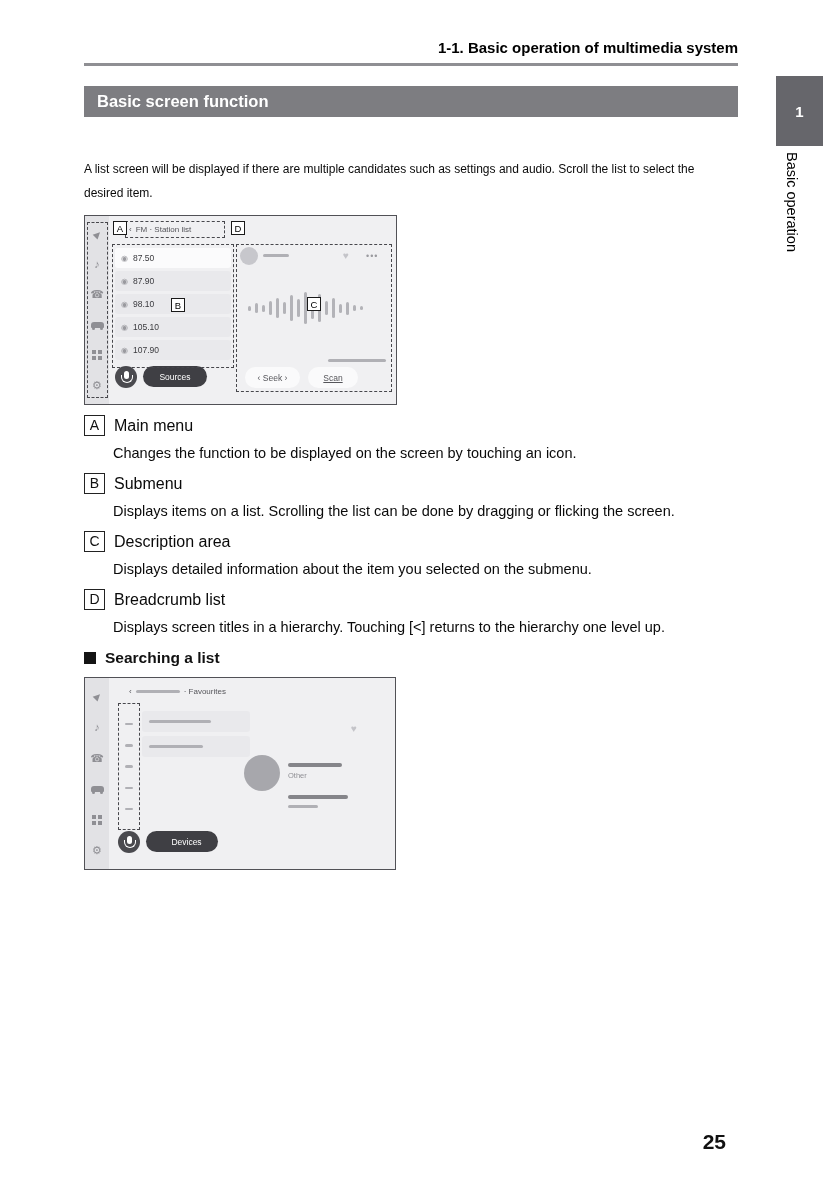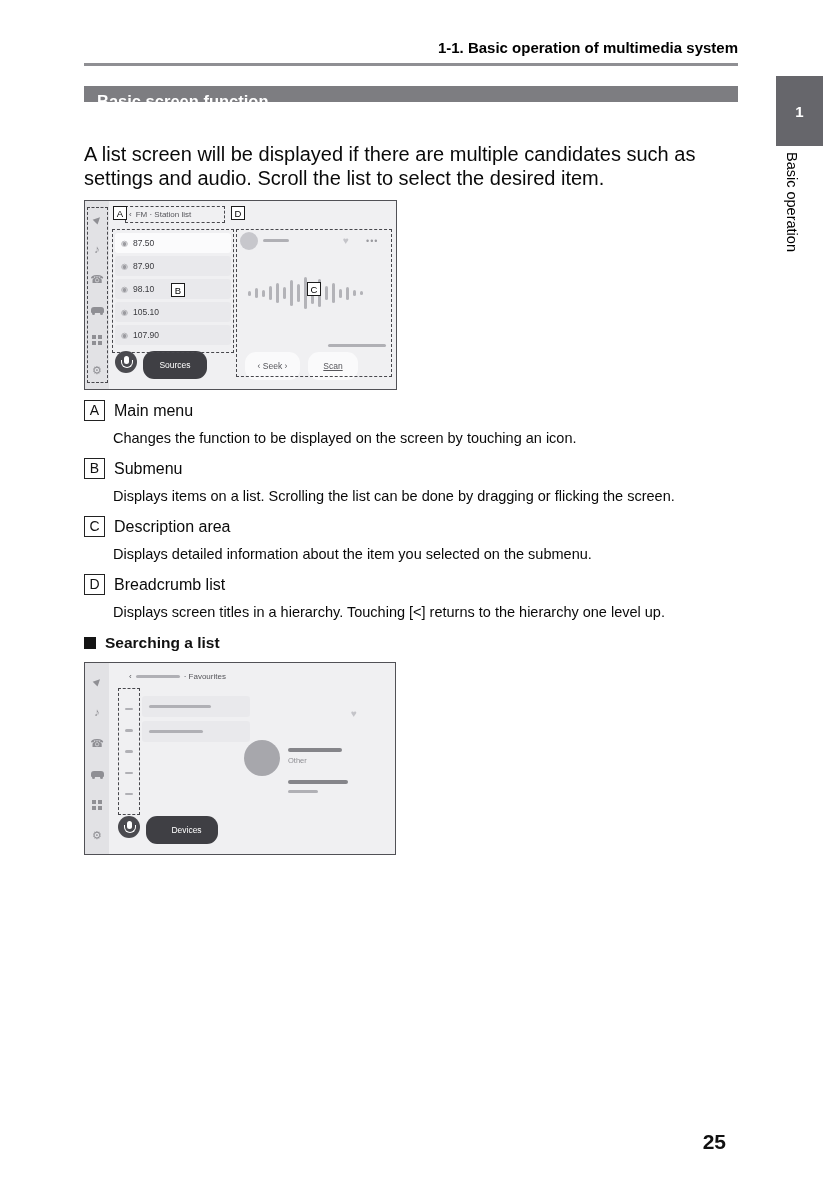--- a/index.html
+++ b/index.html
@@ -9,22 +9,22 @@
   
   .header-title { position:absolute; top:39px; left:84px; width:654px; text-align:right; font-size:15px; font-weight:bold; color:#000; }
   .header-rule  { position:absolute; top:63px; left:84px; width:654px; height:3px; background:#8f8f93; }
   .chapter-tab  { position:absolute; top:76px; right:0; width:47px; height:70px; background:#66666b; color:#fff;
                   display:flex; align-items:center; justify-content:center; font-size:15px; font-weight:bold; }
   .chapter-label{ position:absolute; left:800px; top:152px; width:150px; transform:rotate(90deg); transform-origin:0 0;
                   font-size:14.5px; color:#000; }
   .page-num     { position:absolute; top:1130px; left:72px; width:654px; text-align:right; font-size:21px; font-weight:bold; }
 
   .content { position:absolute; top:86px; left:84px; width:654px; }
-  .banner  { height:16px; background:#7d7d81; color:#fff; font-weight:bold; font-size:16.5px; line-height:31px; padding-left:13px; margin-bottom:9px; }
-  .intro   { font-size:20px; line-height:24px; width:612px; margin-bottom:10px; color:#0a0a0a;margin-top:40px; }
+  .banner  { height:31px; background:#7d7d81; color:#fff; font-weight:bold; font-size:16.5px; line-height:31px; padding-left:13px; margin-bottom:9px; }
+  .intro   { font-size:12px; line-height:24px; width:612px; margin-bottom:10px; color:#0a0a0a;margin-top:40px; }
 
   
   .legend-item { display:flex; align-items:center; gap:9px; margin-top:10px; }
   .key-box { width:21px; height:21px; border:1.5px solid #222; font-size:14px; line-height:18px; text-align:center; flex:0 0 auto; background:#fff; }
   .legend-title { font-size:16px; color:#0a0a0a; }
   .legend-desc  { margin:7px 0 0 29px; font-size:14.5px; line-height:20px; width:592px; color:#0a0a0a; }
 
   .subsection { display:flex; align-items:center; gap:9px; margin-top:12px; }
   .square-bullet { width:12px; height:12px; background:#141414; flex:0 0 auto; }
   .subsection-title { font-size:15.5px; font-weight:bold; }
@@ -58,21 +58,21 @@
   .desc-heart { position:absolute; left:258px; top:34px; color:#c4c4c9; font-size:10px; }
   .desc-dots { position:absolute; left:281px; top:35px; color:#9a9a9f; font-size:9px; letter-spacing:1px; }
   .waveform { position:absolute; left:163px; top:70px; width:124px; height:44px; display:flex; align-items:center; gap:4px; }
   .waveform i { width:3px; background:#b3b3b8; border-radius:2px; display:block; }
   .desc-caption { position:absolute; left:243px; top:143px; width:58px; }
 
   .mic-btn { position:absolute; width:22px; height:22px; border-radius:50%; background:#4a4a4f; z-index:3; }
   .mic-btn::before { content:""; position:absolute; left:9px; top:5px; width:5px; height:8px; border-radius:3px; background:#fff; }
   .mic-btn::after  { content:""; position:absolute; left:6px; top:9px; width:10px; height:7px; border:1.5px solid #fff; border-top:none; border-radius:0 0 6px 6px; }
   .mic1 { left:30px; top:150px; } .mic2 { left:33px; top:153px; }
-  .pill { position:absolute; height:28px; border-radius:11px; font-size:8.5px; display:flex; align-items:center; justify-content:center; z-index:3; }
+  .pill { position:absolute; height:21px; border-radius:11px; font-size:8.5px; display:flex; align-items:center; justify-content:center; z-index:3; }
   .pill-dark { background:#3f3f44; color:#fff; }
   .pill-light { background:#fafafb; color:#55555a; }
   .sources { left:58px; top:150px; width:64px; }
   .seek { left:160px; top:151px; width:55px; }
   .scan { left:223px; top:151px; width:50px;text-decoration:underline; }
   .devices { left:61px; top:153px; width:72px;padding-left:9px; }
 
   .dash { position:absolute; border:1px dashed #47474c; z-index:4; }
   .dash-a { left:2px; top:6px; width:21px; height:176px; }
   .dash-b { left:27px; top:28px; width:122px; height:124px; }

